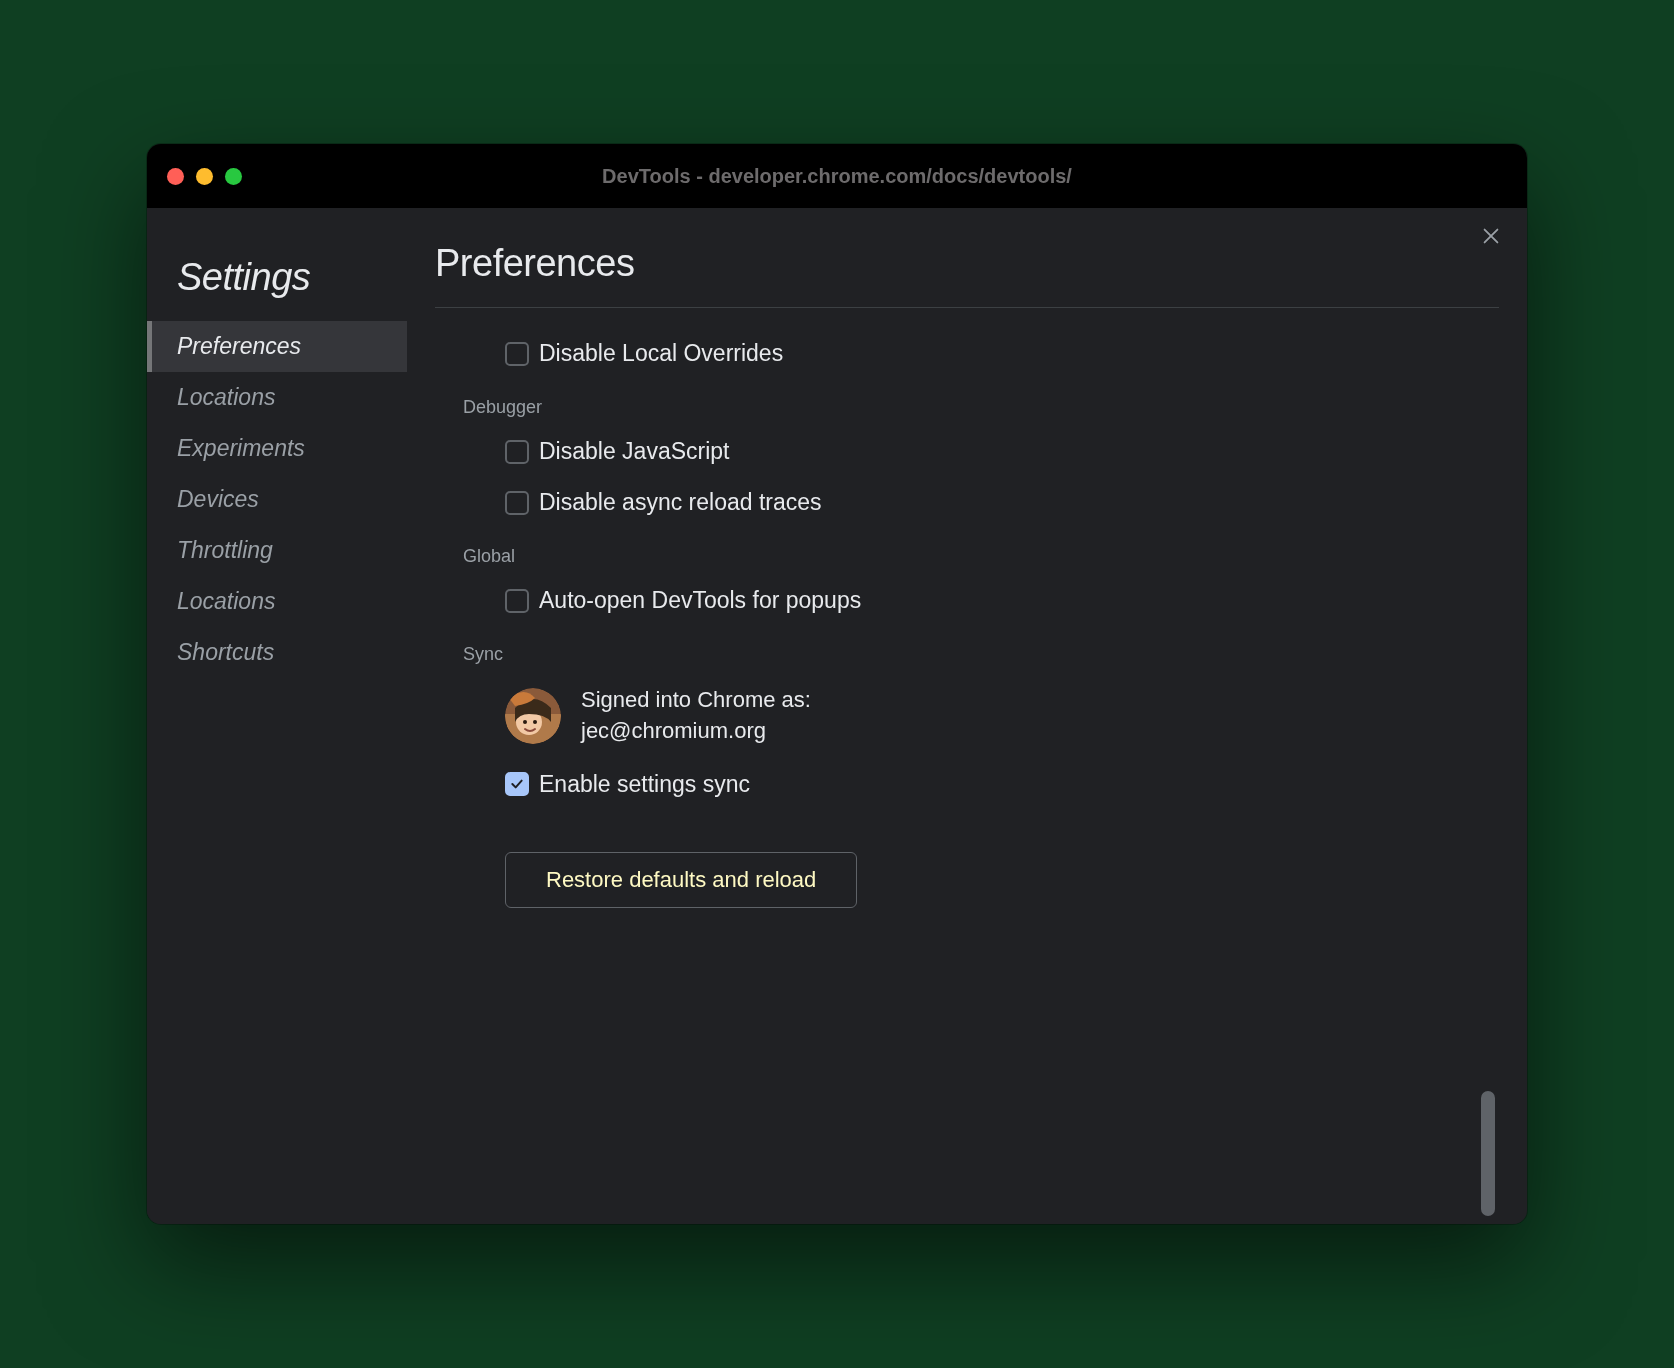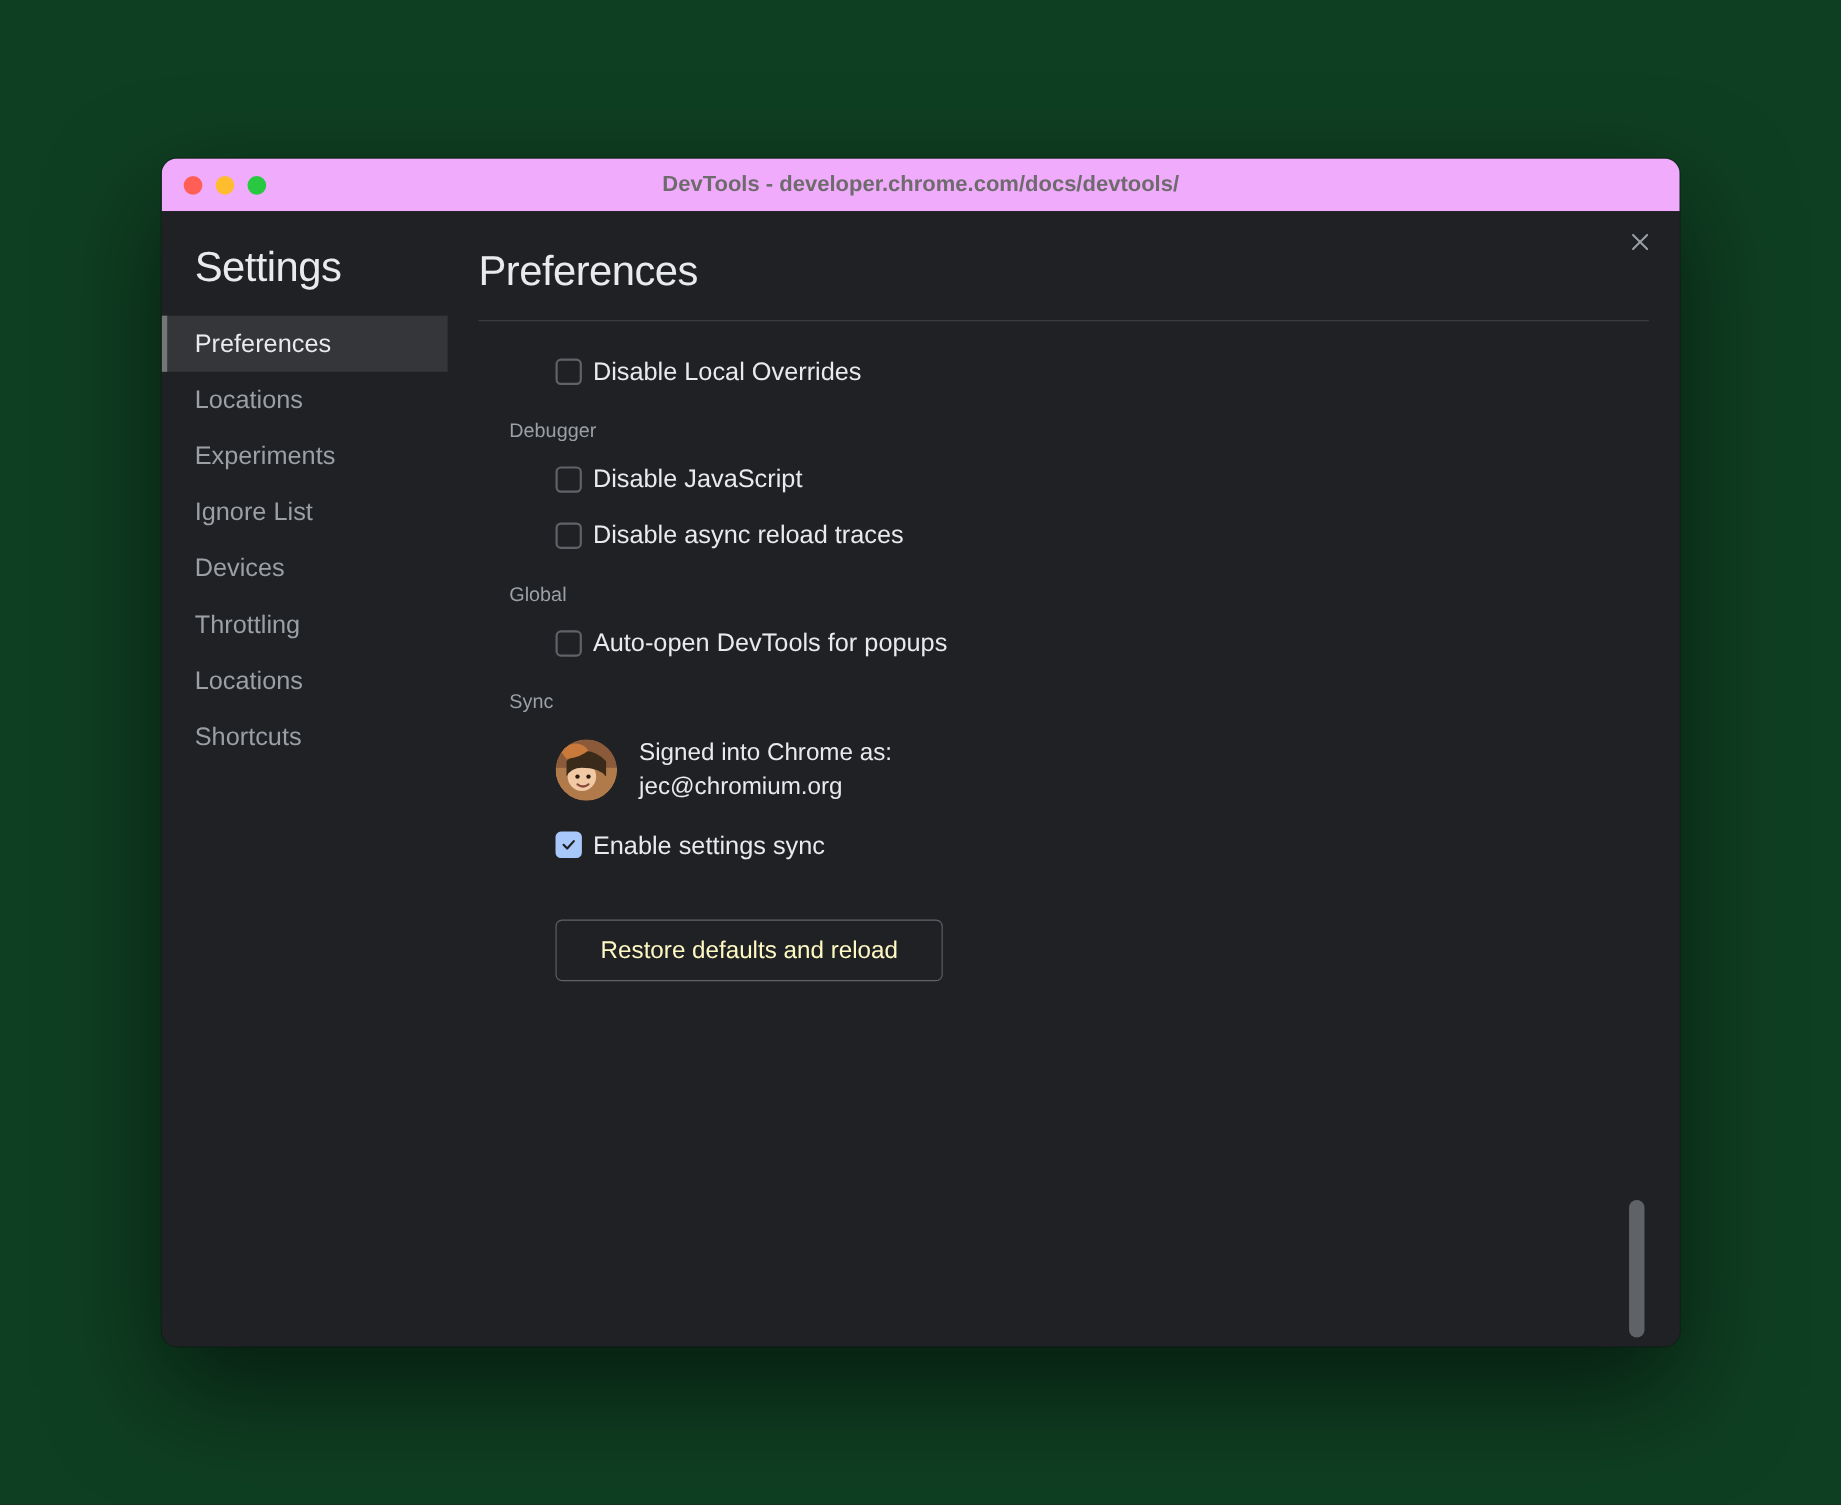--- a/index.html
+++ b/index.html
@@ -20,22 +20,22 @@
       background: #202124;
       border-radius: 14px;
       box-shadow: 0 40px 100px rgba(0,0,0,0.55), 0 0 0 1px rgba(0,0,0,0.25);
       overflow: hidden;
       display: flex;
       flex-direction: column;
     }
 
     
     .titlebar {
-      height: 48px;
-      background: #f0abfc;
+      height: 64px;
+      background: #000000;
       display: flex;
       align-items: center;
       position: relative;
       flex-shrink: 0;
     }
     .traffic-lights {
       display: flex;
       gap: 12px;
       padding-left: 20px;
     }
@@ -70,22 +70,23 @@
       display: flex; align-items: center; justify-content: center;
       cursor: pointer;
       color: #9aa0a6;
       font-size: 26px;
       font-weight: 300;
     }
 
     
     .sidebar {
       width: 260px;
-      padding-top: 30px;
+      padding-top: 48px;
       flex-shrink: 0;
+      font-style: italic;
     }
     .sidebar-title {
       color: #e8eaed;
       font-size: 38px;
       font-weight: 400;
       padding: 0 0 22px 30px;
       letter-spacing: -0.5px;
     }
     .sidebar-item {
       padding: 12px 0 12px 30px;
@@ -239,23 +240,20 @@
       <div class="sidebar-title">Settings</div>
 
       <div class="sidebar-item active">
         <span>Preferences</span>
       </div>
       <div class="sidebar-item">
         <span>Locations</span>
       </div>
       <div class="sidebar-item">
         <span>Experiments</span>
-      </div>
-      <div class="sidebar-item">
-        <span>Ignore List</span>
       </div>
       <div class="sidebar-item">
         <span>Devices</span>
       </div>
       <div class="sidebar-item">
         <span>Throttling</span>
       </div>
       <div class="sidebar-item">
         <span>Locations</span>
       </div>

